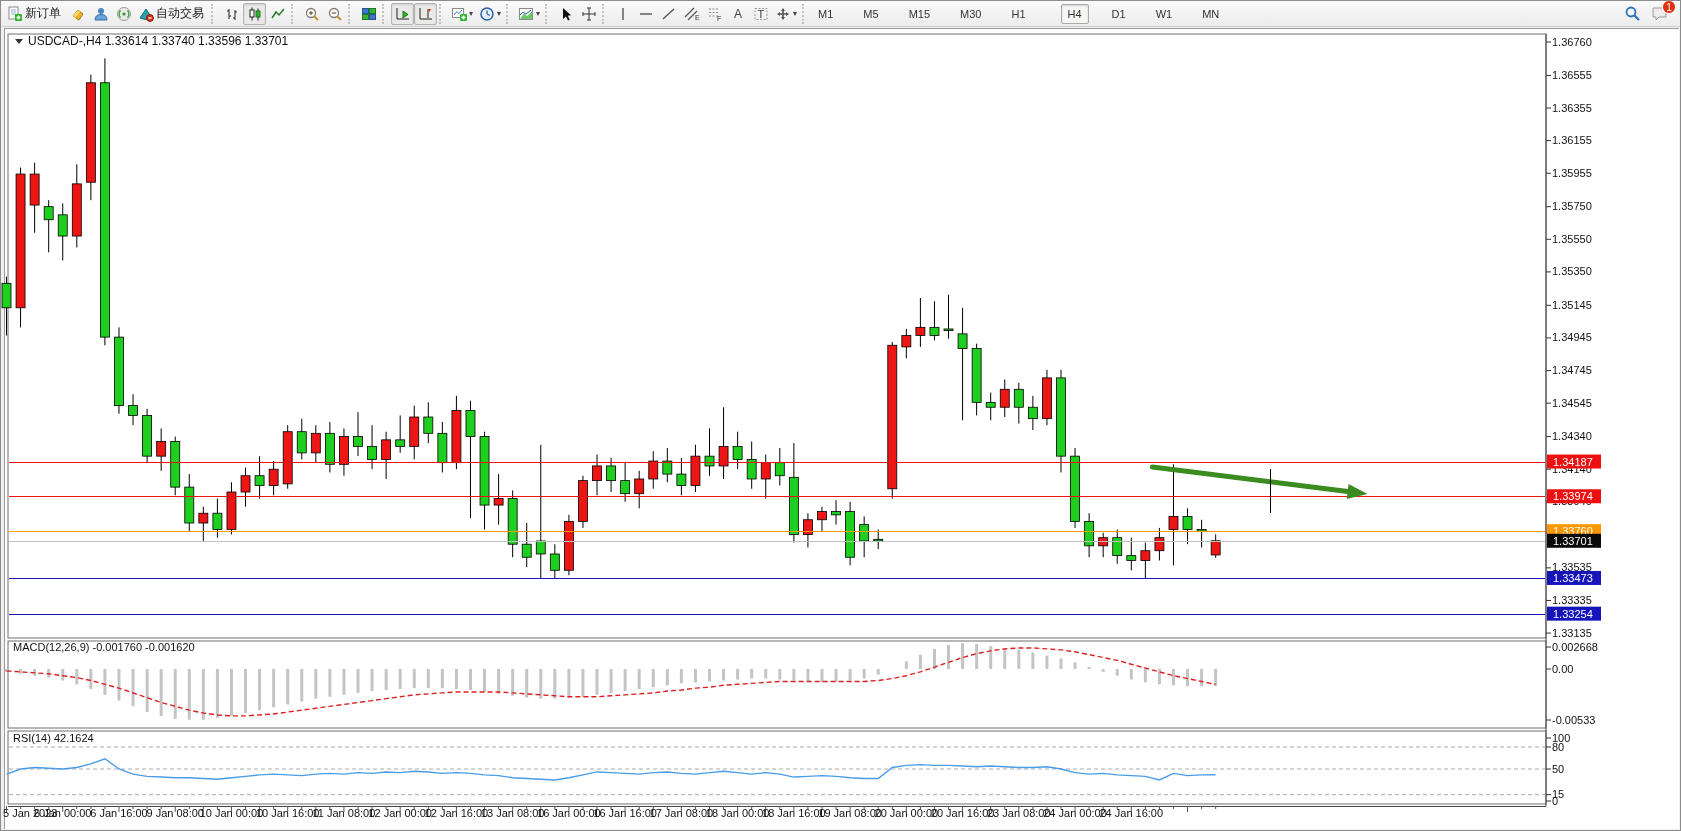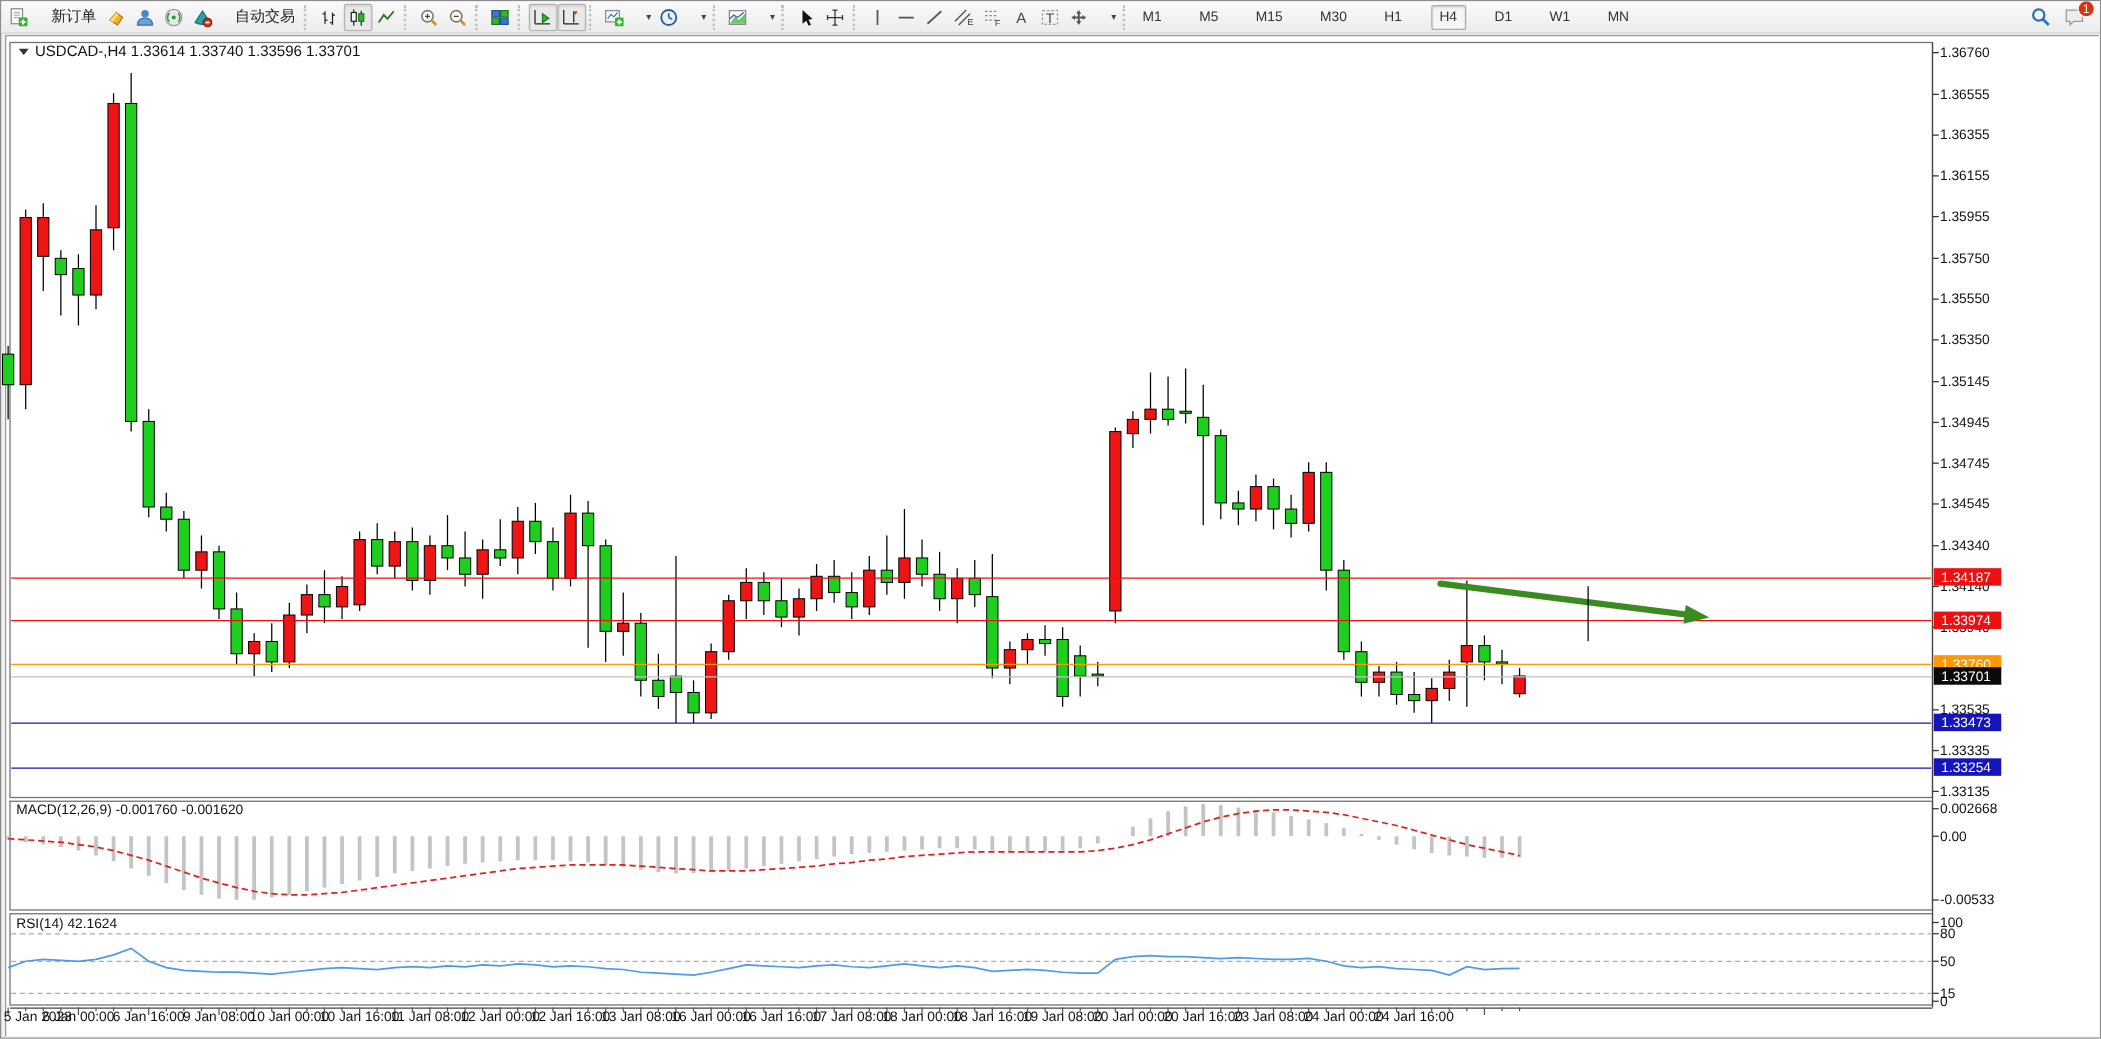--- a/index.html
+++ b/index.html
@@ -2,29 +2,29 @@
 <html><head>
 <meta charset="utf-8">
 <style>
   html,body{margin:0;padding:0;background:#d8d8d8;}
   *{box-sizing:border-box;}
   .window{position:relative;width:1681px;height:831px;background:#f0f0f0;border:1px solid #8c8c8c;
           font-family:"Liberation Sans","DejaVu Sans",sans-serif;overflow:hidden;}
   .toolbar{position:absolute;left:0;top:0;width:100%;height:26px;z-index:5;
            background:linear-gradient(#fafafa,#ececec);border-bottom:1px solid #cfcfcf;
            display:flex;align-items:center;padding:0 3px;}
-  .tb-btn{height:22px;min-width:23px;display:flex;align-items:center;justify-content:flex-start;
-          border:1px solid transparent;border-radius:2px;padding:0 2px;gap:18px;cursor:default;}
+  .tb-btn{height:22px;min-width:23px;display:flex;align-items:center;justify-content:flex-end;
+          border:1px solid transparent;border-radius:2px;padding:0 2px;gap:2px;cursor:default;}
   .tb-btn.pressed{background:#e9e9e7;border:1px solid #b4b4b4;box-shadow:inset 0 1px 2px rgba(0,0,0,.12);}
   .tb-label{font-size:12px;color:#222;white-space:nowrap;padding-right:2px;}
   .tb-sep{width:7px;height:20px;margin:0 2px;border-left:2px dotted #c2c2c2;}
   .caret{font-size:8px;color:#444;line-height:1;}
   .tf-btn{height:20px;padding:0 6px;font-size:11px;color:#333;display:flex;align-items:center;
           border:1px solid transparent;border-radius:2px;}
-  .tf-btn.active{background:#f6f6f4;border:1px solid #aaa;box-shadow:inset 0 1px 2px rgba(0,0,0,.15);}
+  .tf-btn.active{background:#f6f6f4;border:1px solid #aaa;box-shadow:inset 0 1px 2px rgba(0,0,0,.15);margin-left:12px;}
   .toolbar-right{margin-left:auto;display:flex;align-items:center;gap:10px;padding-right:8px;}
   .chat-wrap{position:relative;}
   .badge{position:absolute;top:-5px;right:-7px;background:#e03010;color:#fff;border-radius:50%;
          width:14px;height:14px;font-size:10px;display:flex;align-items:center;justify-content:center;
          border:1px solid #fff;}
   .chart-window{position:absolute;left:3px;top:27px;width:1675px;height:801px;background:#ffffff;
                 border-top:1px solid #9a9a9a;border-left:1px solid #9a9a9a;z-index:1;}
   #chart-svg{position:absolute;left:0;top:0;z-index:2;}
   .icon16{display:block;}
 </style>

